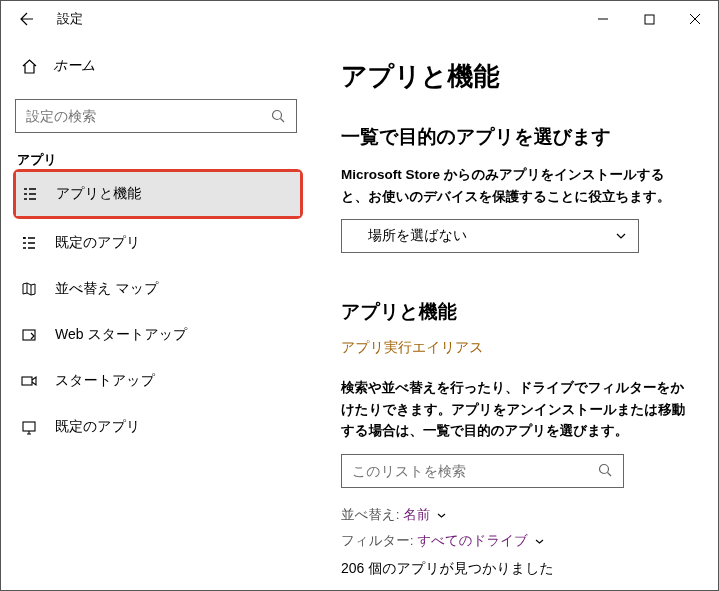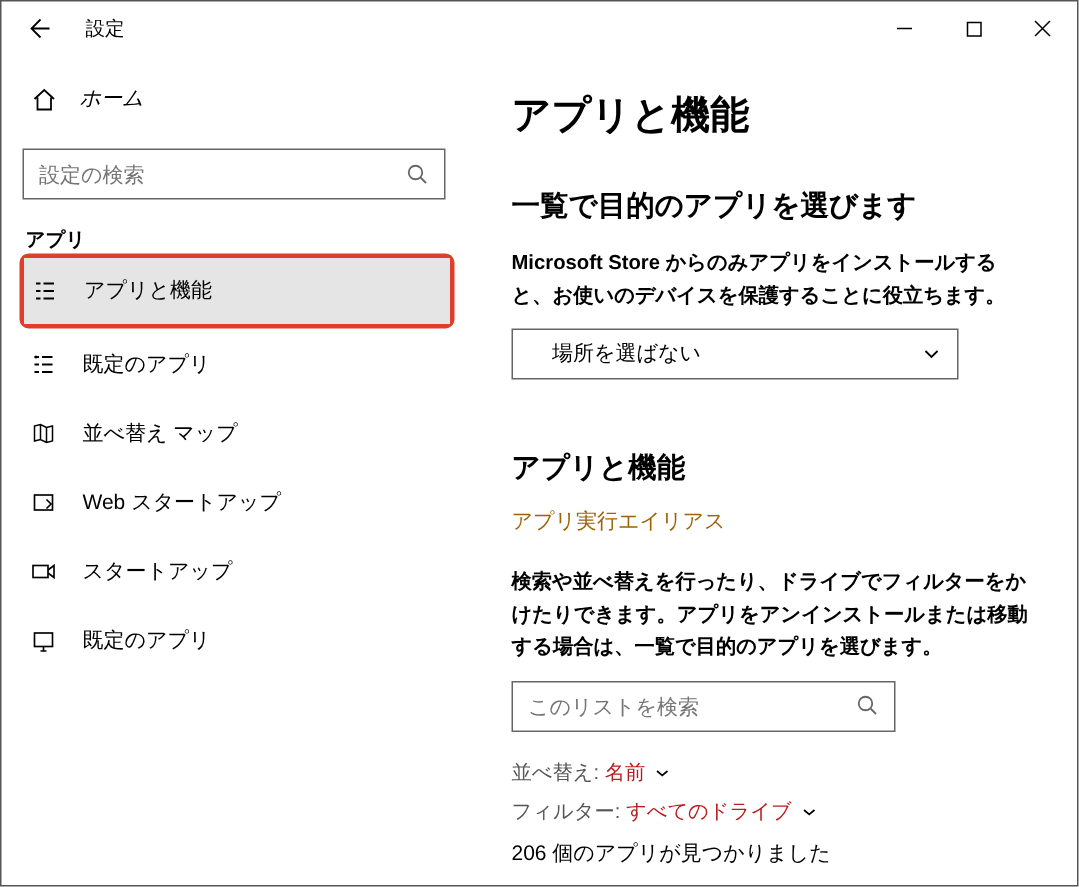--- a/index.html
+++ b/index.html
@@ -162,38 +162,38 @@
   font-size: 14px;
   cursor: pointer;
   margin-bottom: 20px;
   display: block;
 }
 .search2 {
   display: flex;
   align-items: center;
   border: 1px solid #666;
   height: 34px;
-  width: 256px;
+  width: 283px;
   padding: 0 10px;
   margin-bottom: 18px;
 }
 .search2 input {
   border: none;
   outline: none;
   flex: 1;
   font-size: 14px;
   background: transparent;
 }
 .sortrow, .filterrow {
   font-size: 13.5px;
   color: #555;
   margin-bottom: 8px;
 }
 .sortrow .val, .filterrow .val {
-  color: #b91c1c;
+  color: #701a75;
   cursor: pointer;
 }
 .count {
   font-size: 14px;
   margin-top: 10px;
 }
 svg { display: block; }
 </style>
 </head>
 <body>

